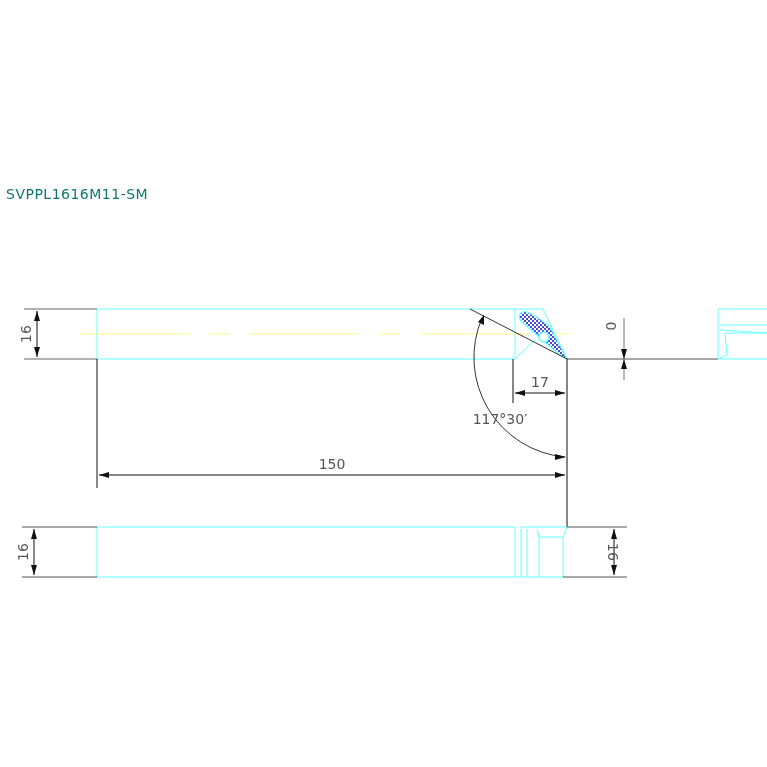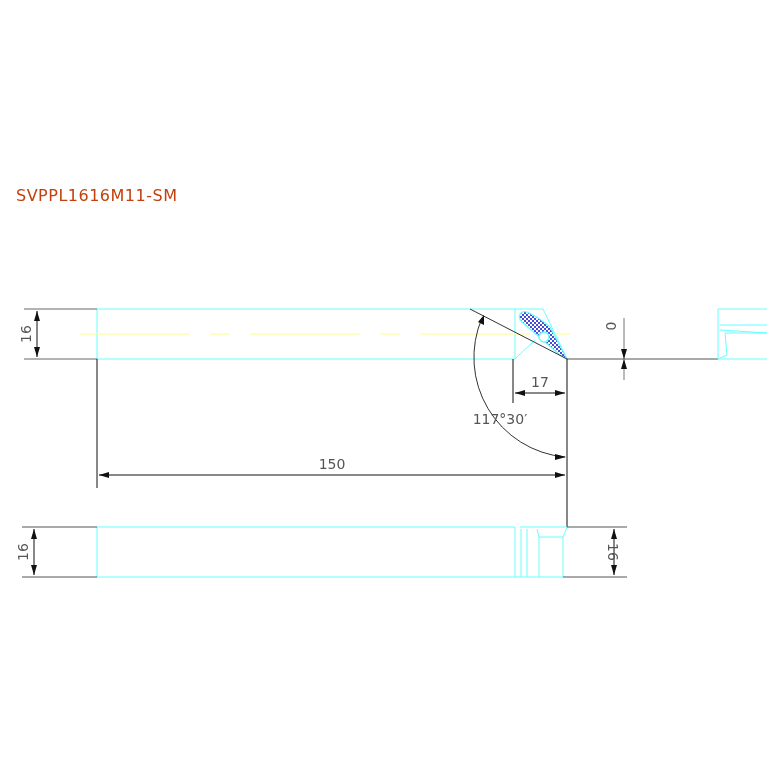--- a/index.html
+++ b/index.html
@@ -1,17 +1,17 @@
 <!DOCTYPE html>
 <html><head>
 <meta charset="utf-8">
 <style>
   html, body { margin:0; padding:0; background:#ffffff; }
   body { width:767px; height:767px; position:relative; overflow:hidden; font-family:"DejaVu Sans", sans-serif; }
-  .title { position:absolute; left:16px; top:186px; font-size:16px; color:#c2410c; letter-spacing:0.5px; font-family:"DejaVu Sans", sans-serif; }
+  .title { position:absolute; left:6px; top:186px; font-size:14px; color:#0f766e; letter-spacing:0.5px; font-family:"DejaVu Sans", sans-serif; }
   svg { position:absolute; left:0; top:0; }
   .dim-text { font-family:"DejaVu Sans", sans-serif; font-size:14px; fill:#555; }
 </style>
 </head>
 <body>
 
 <div class="title">SVPPL1616M11-SM</div>
 
 <svg width="767" height="767" viewBox="0 0 767 767">
   <defs>

